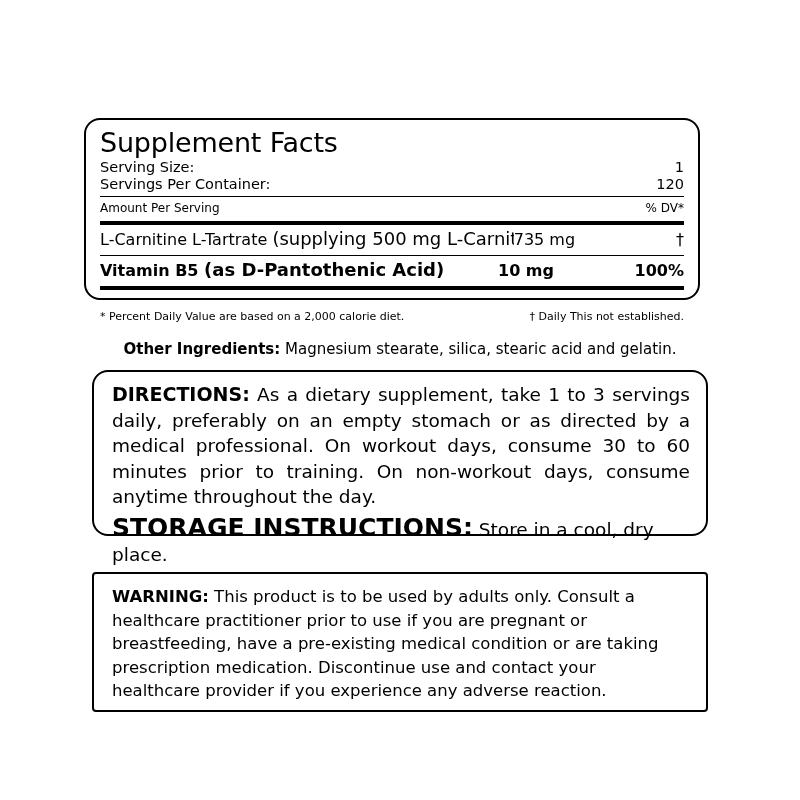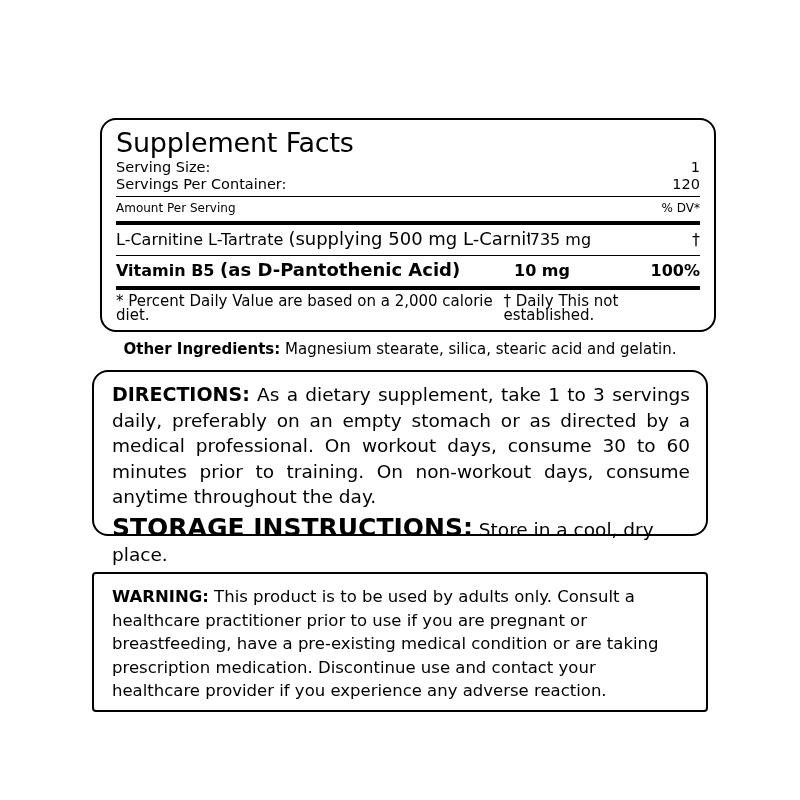--- a/index.html
+++ b/index.html
@@ -23,24 +23,24 @@
 
   
   .panel {
     position: absolute;
     box-sizing: border-box;
     border: 2px solid #000;
     border-radius: 14px;
     background: #fff;
   }
   #facts-panel {
-    left: 100px;
+    left: 84px;
     top: 118px;
     width: 616px;
-    height: 214px;
+    height: 182px;
     border-radius: 16px;
   }
   #directions-panel {
     left: 92px;
     top: 370px;
     width: 616px;
     height: 166px;
     border-radius: 16px;
   }
   #warning-panel {
@@ -117,23 +117,23 @@
   }
   .nutrient-row.bold .nutrient-name,
   .nutrient-row.bold .nutrient-amt,
   .nutrient-row.bold .nutrient-dv {
     font-weight: bold;
   }
   .nutrient-row.bold .nutrient-name .sub { font-weight: bold; }
   .footnote-row {
     display: flex;
     justify-content: space-between;
-    font-size: 15px;
+    font-size: 11px;
     line-height: 14px;
-    padding-top: 4px;
+    padding-top: 20px;
   }
   .dagger-cell {
     font-size: 16px;
     line-height: 16px;
   }
 
   
   #other-ingredients {
     position: absolute;
     left: 92px;

